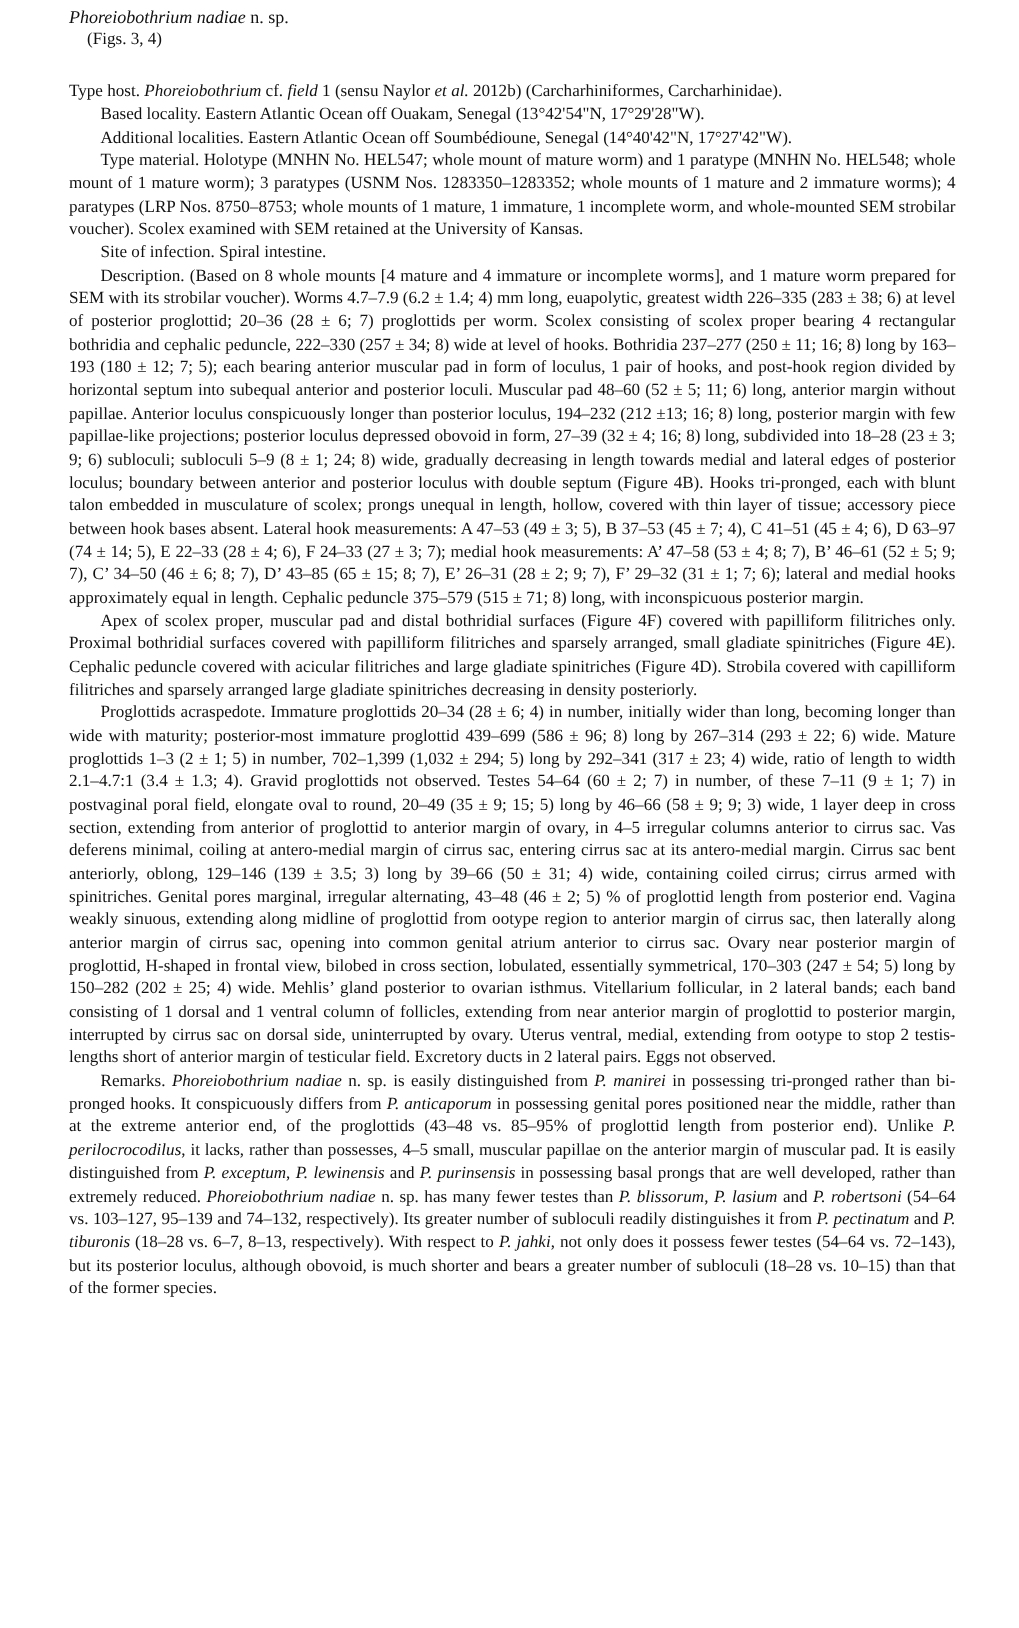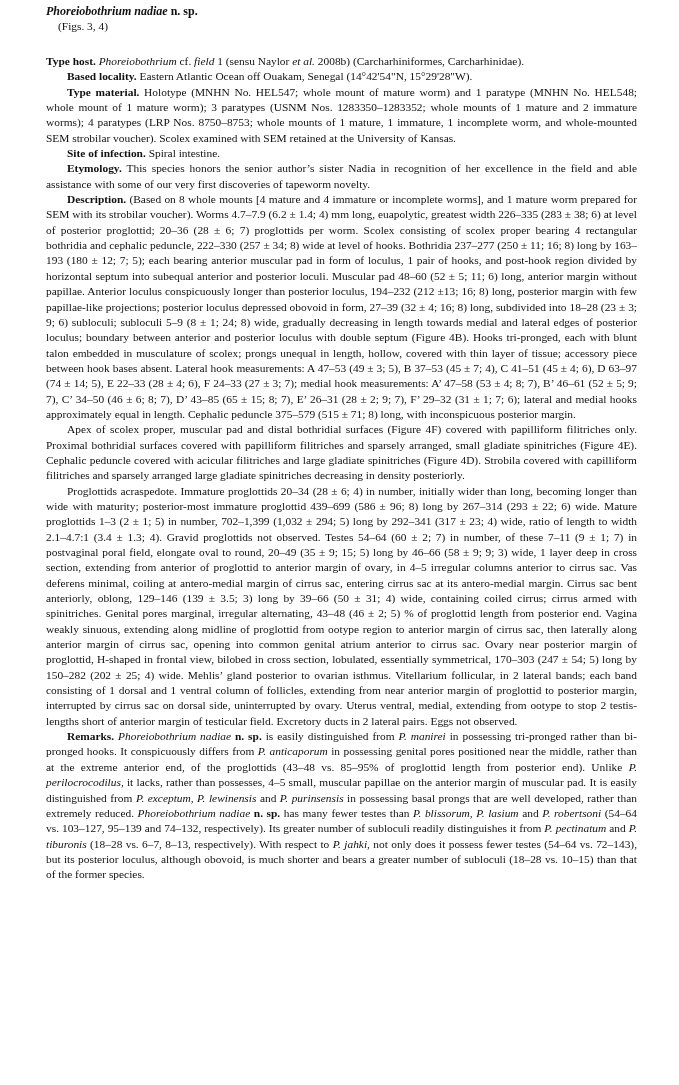--- a/index.html
+++ b/index.html
@@ -4,47 +4,47 @@
 <style>
   html, body { margin: 0; padding: 0; background: #ffffff; }
   body {
     width: 679px; height: 1085px; overflow: hidden;
     font-family: "Liberation Serif", "DejaVu Serif", serif;
     color: #111;
     font-size: 11.4px;
     line-height: 15.35px;
   }
   .page { position: relative; padding: 4px 42px 0 46px; }
-  .title { font-weight: bold; font-size: 12px; margin: 0; line-height: 15px; }
+  .title { font-weight: normal; font-size: 12px; margin: 0; line-height: 15px; }
   .title i { font-style: italic; }
   .figs { margin: 0 0 20px 12px; font-size: 11.4px; line-height: 15px; }
   p { margin: 0; text-align: justify; }
   p.indent { text-indent: 21px; }
-  .hd { font-weight: bold; }
+  .hd { font-weight: normal; }
   i { font-style: italic; }
 </style>
 </head>
 <body>
 
 <div class="page">
 
   <p class="title"><i>Phoreiobothrium nadiae</i><span> n. sp.</span></p>
   <p class="figs">(Figs. 3, 4)</p>
 
-  <p><span class="hd">Type host.</span><i> Phoreiobothrium</i><span> cf. </span><i>field</i><span> 1 (sensu Naylor </span><i>et al.</i><span> 2008b) (Carcharhiniformes, Carcharhinidae).</span></p>
+  <p><span class="hd">Type host.</span><i> Phoreiobothrium</i><span> cf. </span><i>field</i><span> 1 (sensu Naylor </span><i>et al.</i><span> 2012b) (Carcharhiniformes, Carcharhinidae).</span></p>
 
-  <p class="indent"><span class="hd">Based locality.</span><span> Eastern Atlantic Ocean off Ouakam, Senegal (14°42'54"N, 15°29'28"W).</span></p>
+  <p class="indent"><span class="hd">Based locality.</span><span> Eastern Atlantic Ocean off Ouakam, Senegal (13°42'54"N, 17°29'28"W).</span></p>
 
+  <p class="indent"><span class="hd">Additional localities.</span><span> Eastern Atlantic Ocean off Soumbédioune, Senegal (14°40'42"N, 17°27'42"W).</span></p>
 
 
   <p class="indent"><span class="hd">Type material.</span><span> Holotype (MNHN No. HEL547; whole mount of mature worm) and 1 paratype (MNHN No. HEL548; whole mount of 1 mature worm); 3 paratypes (USNM Nos. 1283350–1283352; whole mounts of 1 mature and 2 immature worms); 4 paratypes (LRP Nos. 8750–8753; whole mounts of 1 mature, 1 immature, 1 incomplete worm, and whole-mounted SEM strobilar voucher). Scolex examined with SEM retained at the University of Kansas.</span></p>
 
   <p class="indent"><span class="hd">Site of infection.</span><span> Spiral intestine.</span></p>
 
-  <p class="indent"><span class="hd">Etymology.</span><span> This species honors the senior author’s sister Nadia in recognition of her excellence in the field and able assistance with some of our very first discoveries of tapeworm novelty.</span></p>
 
   <p class="indent"><span class="hd">Description.</span><span> (Based on 8 whole mounts [4 mature and 4 immature or incomplete worms], and 1 mature worm prepared for SEM with its strobilar voucher). Worms 4.7–7.9 (6.2 ± 1.4; 4) mm long, euapolytic, greatest width 226–335 (283 ± 38; 6) at level of posterior proglottid; 20–36 (28 ± 6; 7) proglottids per worm. Scolex consisting of scolex proper bearing 4 rectangular bothridia and cephalic peduncle, 222–330 (257 ± 34; 8) wide at level of hooks. Bothridia 237–277 (250 ± 11; 16; 8) long by 163–193 (180 ± 12; 7; 5); each bearing anterior muscular pad in form of loculus, 1 pair of hooks, and post-hook region divided by horizontal septum into subequal anterior and posterior loculi. Muscular pad 48–60 (52 ± 5; 11; 6) long, anterior margin without papillae. Anterior loculus conspicuously longer than posterior loculus, 194–232 (212 ±13; 16; 8) long, posterior margin with few papillae-like projections; posterior loculus depressed obovoid in form, 27–39 (32 ± 4; 16; 8) long, subdivided into 18–28 (23 ± 3; 9; 6) subloculi; subloculi 5–9 (8 ± 1; 24; 8) wide, gradually decreasing in length towards medial and lateral edges of posterior loculus; boundary between anterior and posterior loculus with double septum (Figure 4B). Hooks tri-pronged, each with blunt talon embedded in musculature of scolex; prongs unequal in length, hollow, covered with thin layer of tissue; accessory piece between hook bases absent. Lateral hook measurements: A 47–53 (49 ± 3; 5), B 37–53 (45 ± 7; 4), C 41–51 (45 ± 4; 6), D 63–97 (74 ± 14; 5), E 22–33 (28 ± 4; 6), F 24–33 (27 ± 3; 7); medial hook measurements: A’ 47–58 (53 ± 4; 8; 7), B’ 46–61 (52 ± 5; 9; 7), C’ 34–50 (46 ± 6; 8; 7), D’ 43–85 (65 ± 15; 8; 7), E’ 26–31 (28 ± 2; 9; 7), F’ 29–32 (31 ± 1; 7; 6); lateral and medial hooks approximately equal in length. Cephalic peduncle 375–579 (515 ± 71; 8) long, with inconspicuous posterior margin.</span></p>
 
   <p class="indent">Apex of scolex proper, muscular pad and distal bothridial surfaces (Figure 4F) covered with papilliform filitriches only. Proximal bothridial surfaces covered with papilliform filitriches and sparsely arranged, small gladiate spinitriches (Figure 4E). Cephalic peduncle covered with acicular filitriches and large gladiate spinitriches (Figure 4D). Strobila covered with capilliform filitriches and sparsely arranged large gladiate spinitriches decreasing in density posteriorly.</p>
 
   <p class="indent">Proglottids acraspedote. Immature proglottids 20–34 (28 ± 6; 4) in number, initially wider than long, becoming longer than wide with maturity; posterior-most immature proglottid 439–699 (586 ± 96; 8) long by 267–314 (293 ± 22; 6) wide. Mature proglottids 1–3 (2 ± 1; 5) in number, 702–1,399 (1,032 ± 294; 5) long by 292–341 (317 ± 23; 4) wide, ratio of length to width 2.1–4.7:1 (3.4 ± 1.3; 4). Gravid proglottids not observed. Testes 54–64 (60 ± 2; 7) in number, of these 7–11 (9 ± 1; 7) in postvaginal poral field, elongate oval to round, 20–49 (35 ± 9; 15; 5) long by 46–66 (58 ± 9; 9; 3) wide, 1 layer deep in cross section, extending from anterior of proglottid to anterior margin of ovary, in 4–5 irregular columns anterior to cirrus sac. Vas deferens minimal, coiling at antero-medial margin of cirrus sac, entering cirrus sac at its antero-medial margin. Cirrus sac bent anteriorly, oblong, 129–146 (139 ± 3.5; 3) long by 39–66 (50 ± 31; 4) wide, containing coiled cirrus; cirrus armed with spinitriches. Genital pores marginal, irregular alternating, 43–48 (46 ± 2; 5) % of proglottid length from posterior end. Vagina weakly sinuous, extending along midline of proglottid from ootype region to anterior margin of cirrus sac, then laterally along anterior margin of cirrus sac, opening into common genital atrium anterior to cirrus sac. Ovary near posterior margin of proglottid, H-shaped in frontal view, bilobed in cross section, lobulated, essentially symmetrical, 170–303 (247 ± 54; 5) long by 150–282 (202 ± 25; 4) wide. Mehlis’ gland posterior to ovarian isthmus. Vitellarium follicular, in 2 lateral bands; each band consisting of 1 dorsal and 1 ventral column of follicles, extending from near anterior margin of proglottid to posterior margin, interrupted by cirrus sac on dorsal side, uninterrupted by ovary. Uterus ventral, medial, extending from ootype to stop 2 testis-lengths short of anterior margin of testicular field. Excretory ducts in 2 lateral pairs. Eggs not observed.</p>
 
   <p class="indent"><span class="hd">Remarks.</span><i> Phoreiobothrium nadiae</i><span class="hd"> n. sp.</span><span> is easily distinguished from </span><i>P. manirei</i><span> in possessing tri-pronged rather than bi-pronged hooks. It conspicuously differs from </span><i>P. anticaporum</i><span> in possessing genital pores positioned near the middle, rather than at the extreme anterior end, of the proglottids (43–48 vs. 85–95% of proglottid length from posterior end). Unlike </span><i>P. perilocrocodilus</i><span>, it lacks, rather than possesses, 4–5 small, muscular papillae on the anterior margin of muscular pad. It is easily distinguished from </span><i>P. exceptum</i><span>, </span><i>P. lewinensis</i><span> and </span><i>P. purinsensis</i><span> in possessing basal prongs that are well developed, rather than extremely reduced. </span><i>Phoreiobothrium nadiae</i><span class="hd"> n. sp.</span><span> has many fewer testes than </span><i>P. blissorum</i><span>, </span><i>P. lasium</i><span> and </span><i>P. robertsoni</i><span> (54–64 vs. 103–127, 95–139 and 74–132, respectively). Its greater number of subloculi readily distinguishes it from </span><i>P. pectinatum</i><span> and </span><i>P. tiburonis</i><span> (18–28 vs. 6–7, 8–13, respectively). With respect to </span><i>P. jahki</i><span>, not only does it possess fewer testes (54–64 vs. 72–143), but its posterior loculus, although obovoid, is much shorter and bears a greater number of subloculi (18–28 vs. 10–15) than that of the former species.</span></p>
 
 </div>

